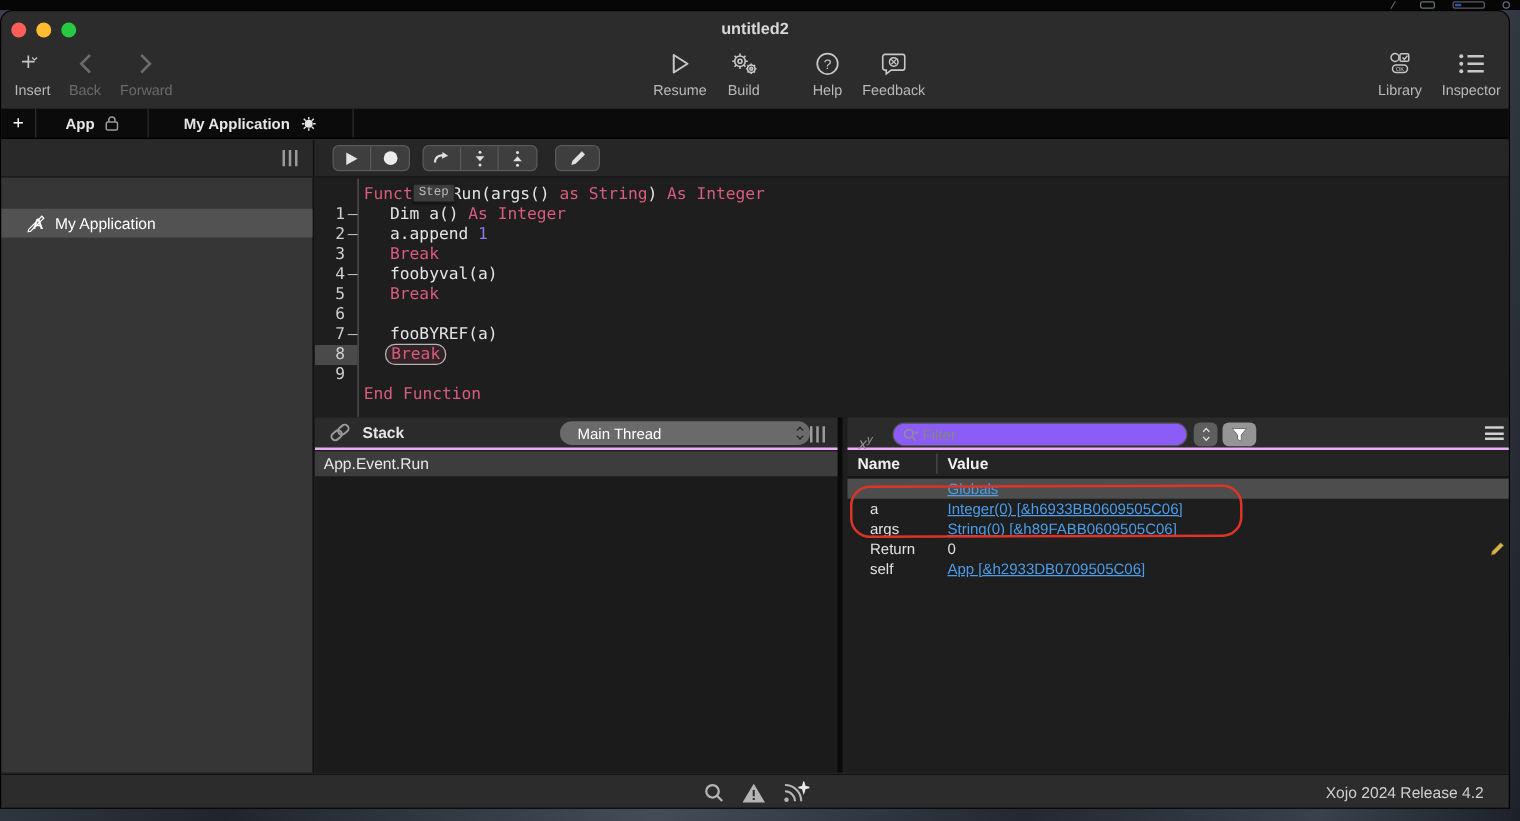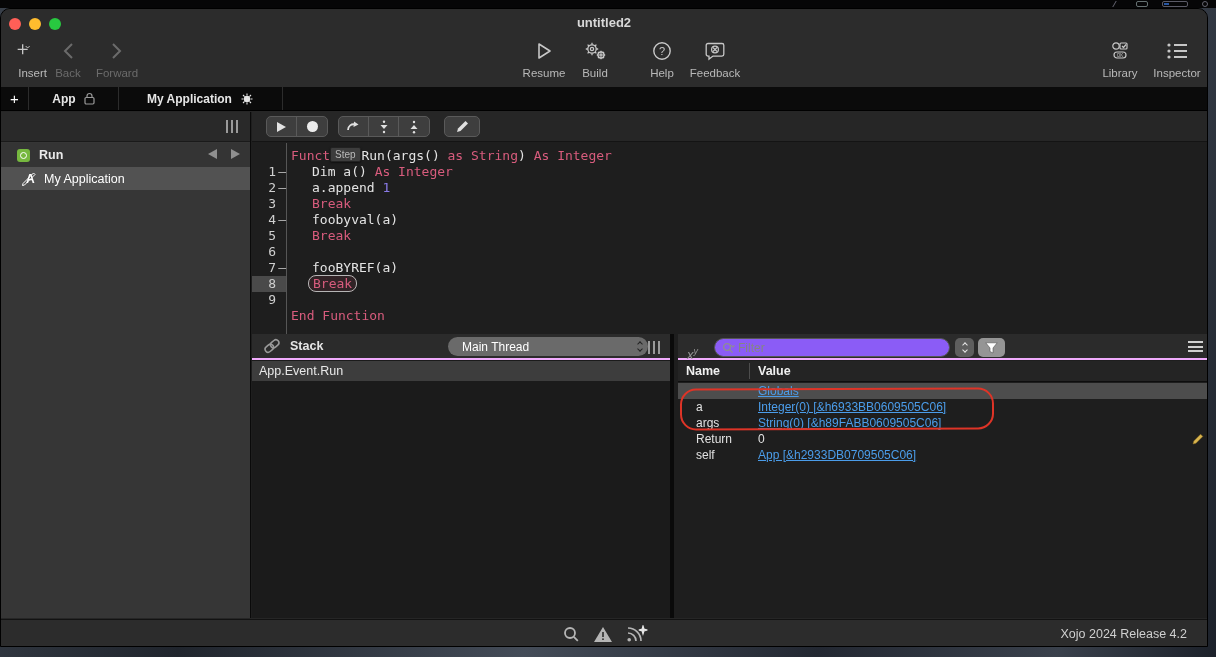--- a/index.html
+++ b/index.html
@@ -73,21 +73,21 @@
   
   .code-area { position:absolute; left:0; top:31px; width:100%; height:191px; background:#1e1e1e; font-family:"DejaVu Sans Mono", monospace; font-size:13px; padding-top:5px; }
   .code-area::before { content:""; position:absolute; left:34px; top:0; bottom:0; width:1px; background:#565656; }
   .code-line { display:flex; height:16px; line-height:16px; white-space:pre; }
   .gutter { width:34px; flex:none; text-align:right; padding-right:10px; color:#cfcfcf; position:relative; }
   .gutter .dash { position:absolute; right:0; color:#bdbdbd; }
   .gutter.cur { background:#4a4a4a; }
   .code-text { padding-left:5px; }
   .tok-kw { color:#d85c7d; } .tok-pl { color:#e4e4e4; } .tok-num { color:#8a7be8; }
   .cur-pill { border:1px solid #b5b5b5; border-radius:8px; padding:0 4px; margin-left:-4px; background:rgba(190,70,100,.12); }
-  .step-tip { position:absolute; left:78px; top:4px; background:#3d3d3d; border:1px solid #222; border-radius:2px; font-family:Liberation Sans, sans-serif; font-size:10px; color:#b9b9b9; padding:1px 4px; box-shadow:0 1px 2px rgba(0,0,0,.5); }
+  .step-tip { position:absolute; left:78px; top:4px; background:#3d3d3d; border:1px solid #222; border-radius:2px; font-family:Liberation Mono, monospace; font-size:10px; color:#b9b9b9; padding:1px 4px; box-shadow:0 1px 2px rgba(0,0,0,.5); }
 
   
   .panels { position:absolute; left:0; top:222px; width:100%; height:284px; }
   .stack-panel { position:absolute; left:0; top:0; width:422px; height:100%; background:#1b1b1b; border-right:4px solid #0a0a0a; }
   .panel-header { position:absolute; left:0; top:0; width:100%; height:26px; background:#2b2b2b; border-bottom:2px solid #f0abfc; display:flex; align-items:center; }
   .stack-title { font-size:12.5px; font-weight:bold; color:#e5e5e5; margin-left:9px; }
   .pill { height:19px; border-radius:10px; display:flex; align-items:center; font-size:12px; position:relative; }
   .pill .updown { margin-left:auto; margin-right:6px; display:flex; flex-direction:column; gap:1px; align-items:center; }
   .pill-thread { position:absolute; left:196px; top:3px; width:200px; background:#6a6a6a; color:#fff; padding-left:14px; }
   .pill-thread .updown i { border:solid #222; }
@@ -148,21 +148,21 @@
   <div class="titlebar">
     <div class="traffic">
       <span class="light red"></span>
       <span class="light yellow"></span>
       <span class="light green"></span>
     </div>
     <div class="win-title">untitled2</div>
   </div>
 
   <div class="toolbar">
-    <div class="tb-item" style="left:4px;width:42px;text-align:right;">
+    <div class="tb-item" style="left:4px;width:42px;">
       <div class="tb-icon">
         <svg width="24" height="20" viewBox="0 0 24 24">
             <path d="M8 4v12M2 10h12" stroke="#c7c7c7" stroke-width="1.6" fill="none"></path>
             <path d="M17 10l3 3 3-3" stroke="#c7c7c7" stroke-width="1.4" fill="none" transform="translate(-2,-2) scale(.8)"></path>
           </svg>
       </div>
       <div class="tb-label">Insert</div>
     </div>
     <div class="tb-item dim" style="left:48px;width:38px;">
       <div class="tb-icon">
@@ -277,28 +277,20 @@
 
   <div class="content">
 
     <div class="sidebar">
       <div class="sidebar-top">
         <div class="handle">
             <i></i>
             <i></i>
             <i></i>
           </div>
-      </div>
-      <div class="nav-header">
-        <span class="run-icon"></span>
-        <span class="nav-title">Run</span>
-        <span class="nav-arrows">
-          <span class="arrow-l"></span>
-          <span class="arrow-r"></span>
-        </span>
       </div>
       <div class="nav-item">
         <svg class="app-glyph" width="15" height="15" viewBox="0 0 15 15">
           <text x="5" y="12" font-size="12" font-weight="bold" fill="#fff" font-family="Liberation Sans, sans-serif">A</text>
           <path d="M2 12.5L12.5 2l1.5 1.5L3.5 14l-2 .5z" fill="none" stroke="#fff" stroke-width="1"></path>
         </svg>
         <span>My Application</span>
       </div>
     </div>
 

